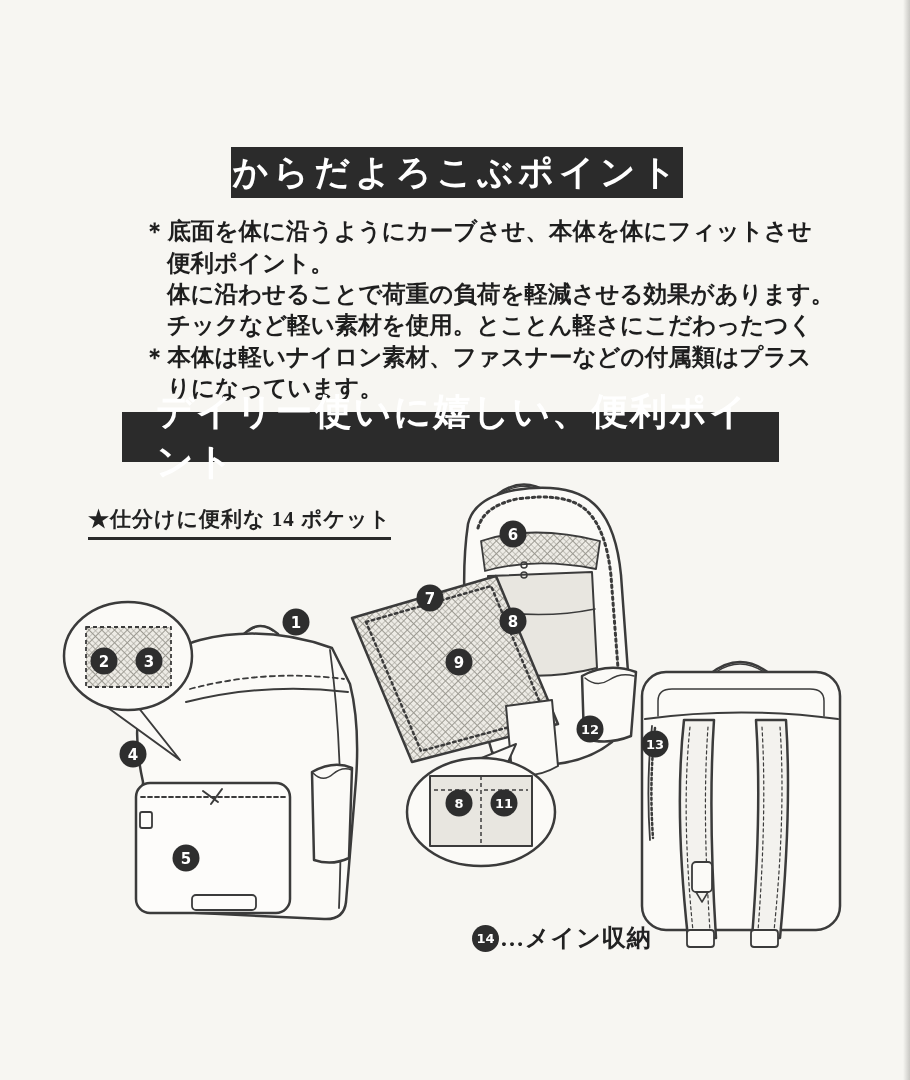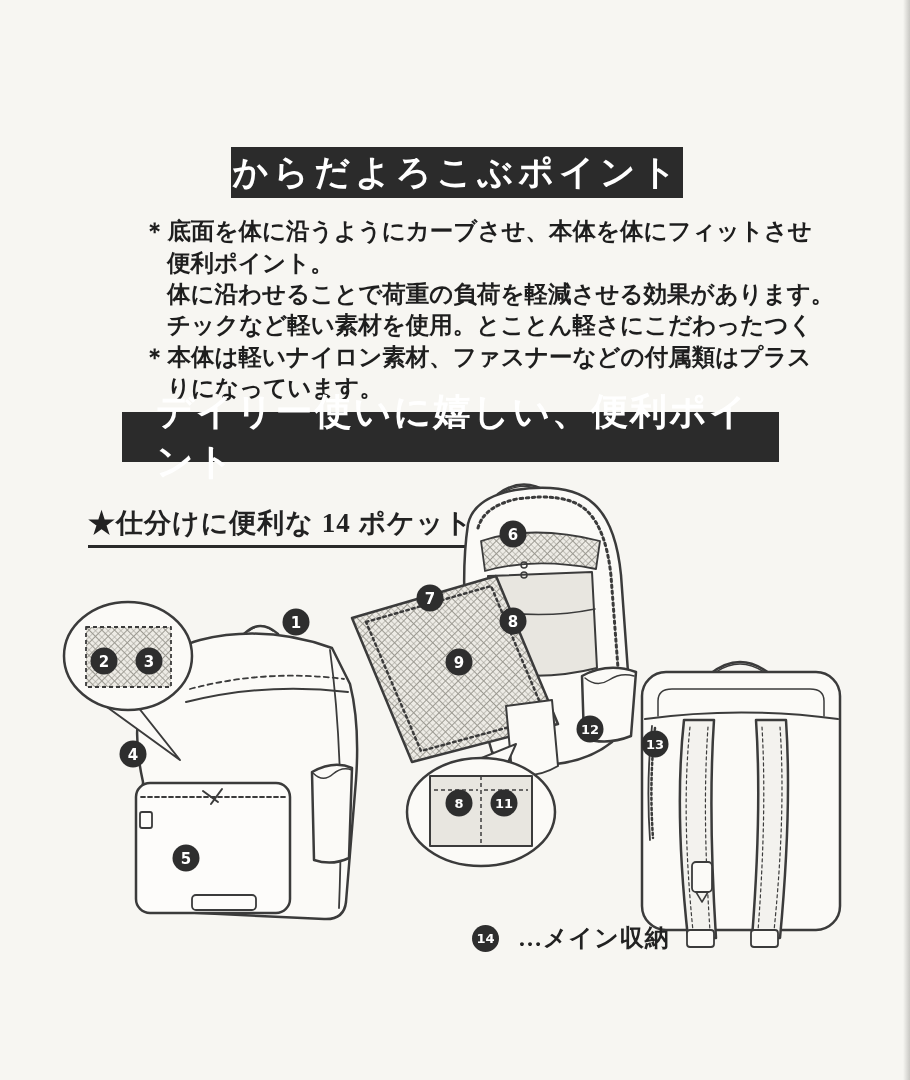--- a/index.html
+++ b/index.html
@@ -30,39 +30,39 @@
     font-size:23.5px;line-height:31.5px;font-weight:600;
     color:#1e1e1e;
   }
   .para1{top:216px;}
   .para2{top:310px;}
   .pline{white-space:nowrap;}
   .pline.indent{padding-left:24px;}
   .ast{padding-right:1px;}
   .section-title{
     position:absolute;left:88px;top:505px;
-    font-size:27px;font-weight:700;letter-spacing:1px;
+    font-size:21px;font-weight:700;letter-spacing:1px;
     border-bottom:3px solid #2a2a2a;
     padding-bottom:4px;
   }
   .illustration{position:absolute;left:0;top:470px;width:910px;height:540px;}
   .illustration svg{position:absolute;left:0;top:0;}
   .badge{
     position:absolute;transform:translate(-50%,-50%);
     width:27px;height:27px;border-radius:50%;
     background:#2e2e2e;color:#fff;
     display:flex;align-items:center;justify-content:center;
     font:700 15px "DejaVu Sans","Liberation Sans",sans-serif;
     box-sizing:border-box;
   }
   .badge.wide{font-size:13px;}
   .badge.inline{position:static;transform:none;flex:0 0 auto;}
   .caption{
     position:absolute;left:472px;top:922px;
-    display:flex;align-items:center;gap:19px;
+    display:flex;align-items:center;gap:1px;
   }
   .caption-text{
     font-size:24px;font-weight:700;letter-spacing:1px;
   }
 </style>
 </head>
 <body>
 
 <div class="page">
   <div class="scan-edge"></div>

